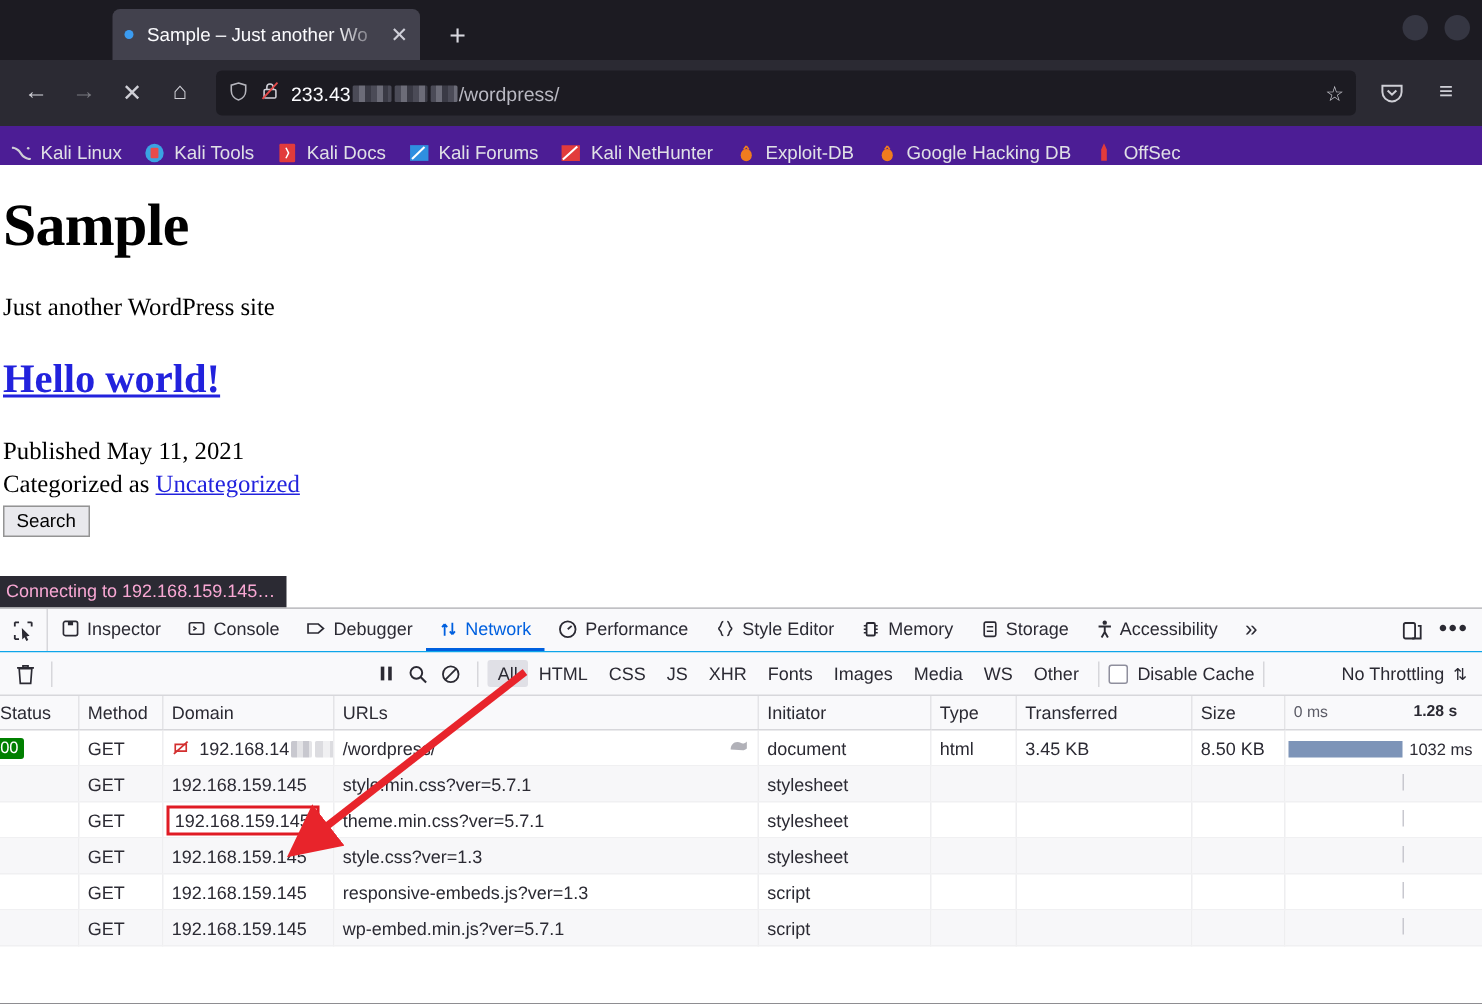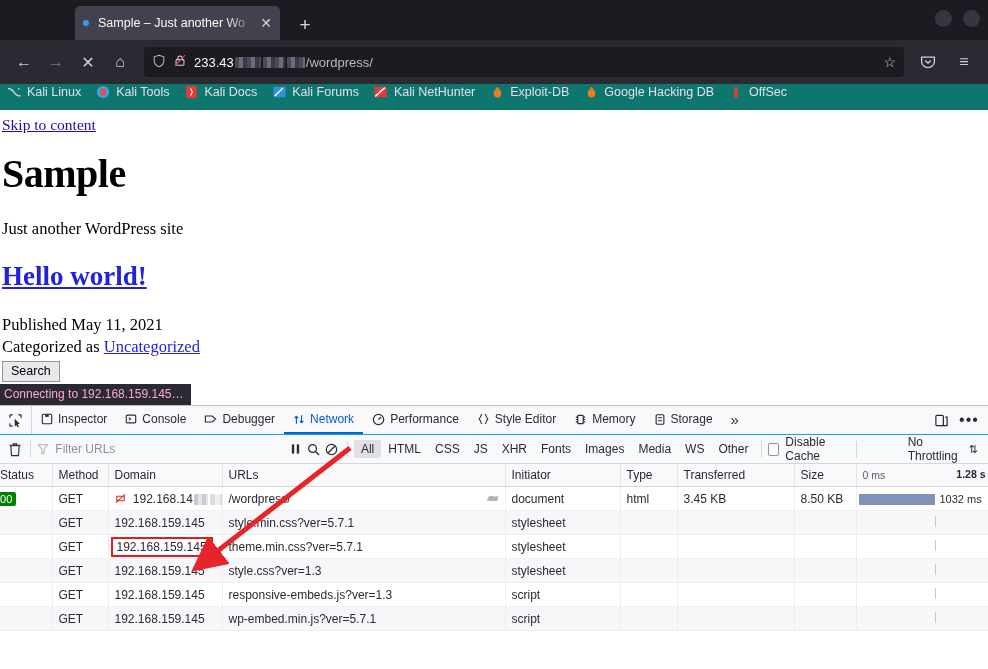--- a/index.html
+++ b/index.html
@@ -69,22 +69,22 @@
   .url-text .path { color: #b9b9c2; }
   .redact {
     display: inline-block; height: 11px; margin: 0 1px;
     background: repeating-linear-gradient(90deg,#4b4b57 0 4px,#6c6c78 4px 8px,#3a3a45 8px 12px);
     vertical-align: middle; border-radius: 1px;
   }
   .star { color: #cfcfd6; font-size: 14px; }
   .navright { display: flex; align-items: center; gap: 4px; }
 
   .bookmarks {
-    height: 26px; background: #0f766e;
-    display: flex; align-items: flex-start; padding: 0 6px;
+    height: 26px; background: #4c1d95;
+    display: flex; align-items: flex-end; padding: 0 6px;
     color: #e0e0e6; font-size: 12.5px;
   }
   .bm { display: flex; align-items: center; margin-right: 14px; white-space: nowrap; }
   .bm .ic { width: 16px; height: 16px; margin-right: 5px; display:flex; align-items:center; justify-content:center; font-size: 11px; }
 
   
   .content {
     position: relative;
     height: 295px; background: #ffffff;
     font-family: "Liberation Serif", serif;
@@ -308,21 +308,20 @@
       <span class="ic">
         <svg width="10" height="15" viewBox="0 0 10 16">
             <path d="M5 0.5 7 5v8H3V5z" fill="#e23b3b"></path>
           </svg>
       </span>
       <span>OffSec</span>
     </div>
   </div>
 
   <div class="content">
-    <a class="skip" href="#">Skip to content</a>
     <div class="site-title">Sample</div>
     <div class="tagline">Just another WordPress site</div>
     <div class="post-title">
       <a href="#">Hello world!</a>
     </div>
     <div class="post-meta">
       <div>Published May 11, 2021</div>
       <div><span>Categorized as </span><a href="#">Uncategorized</a></div>
     </div>
     <div class="searchrow">
@@ -413,20 +412,29 @@
       <div class="dt-tab">
         <span class="gl">
           <svg width="12" height="13" viewBox="0 0 14 14">
               <rect x="2.5" y="1.5" width="9" height="11" rx="1.2" fill="none" stroke="#2b2a33" stroke-width="1.3"></rect>
               <path d="M4.5 5h5M4.5 8.5h5" stroke="#2b2a33" stroke-width="1.2"></path>
             </svg>
         </span>
         <span>Storage</span>
       </div>
 
+      <div class="dt-tab">
+        <span class="gl">
+          <svg width="11" height="13" viewBox="0 0 12 14">
+              <circle cx="6" cy="2.2" r="1.6" fill="#2b2a33"></circle>
+              <path d="M1.5 5h9M6 5v4M6 9l-2.3 4M6 9l2.3 4" stroke="#2b2a33" stroke-width="1.4" fill="none"></path>
+            </svg>
+        </span>
+        <span>Accessibility</span>
+      </div>
 
       <div class="dt-tab" style="font-size:15px;">»</div>
 
       <div class="dt-tabs-right">
         <div class="dt-iconbtn">
           <svg width="15" height="15" viewBox="0 0 16 16">
               <rect x="2" y="2.5" width="8" height="11" rx="1.2" fill="none" stroke="#2b2a33" stroke-width="1.3"></rect>
               <path d="M12 4.5h2v9h-6" fill="none" stroke="#2b2a33" stroke-width="1.3"></path>
             </svg>
         </div>
@@ -435,26 +443,20 @@
     </div>
 
     <div class="dt-toolbar2">
       <div class="dt-iconbtn" style="width:22px;">
         <svg width="14" height="15" viewBox="0 0 14 16">
             <path d="M2.5 4h9l-.8 10.5H3.3z" fill="none" stroke="#2b2a33" stroke-width="1.2"></path>
             <path d="M1 3.5h12M5.2 3.5V2h3.6v1.5" fill="none" stroke="#2b2a33" stroke-width="1.2"></path>
           </svg>
       </div>
       <div class="sep"></div>
-      <div class="filterbox">
-        <svg width="12" height="12" viewBox="0 0 14 14">
-            <path d="M1.5 2h11l-4.2 5v4.5l-2.6 1.3V7z" fill="none" stroke="#b1b1b8" stroke-width="1.2"></path>
-          </svg>
-        <span>Filter URLs</span>
-      </div>
       <div style="flex:1 1 auto"></div>
       <div class="dt-iconbtn" style="width:20px;">
         <svg width="11" height="12" viewBox="0 0 12 13">
             <rect x="2" y="1.5" width="2.6" height="10" fill="#2b2a33"></rect>
             <rect x="7.4" y="1.5" width="2.6" height="10" fill="#2b2a33"></rect>
           </svg>
       </div>
       <div class="dt-iconbtn" style="width:22px;">
         <svg width="13" height="13" viewBox="0 0 14 14">
             <circle cx="6" cy="6" r="4.2" fill="none" stroke="#2b2a33" stroke-width="1.4"></circle>
@@ -508,21 +510,21 @@
             <th style="padding-left:0">Status</th>
             <th>Method</th>
             <th>Domain</th>
             <th>URLs</th>
             <th>Initiator</th>
             <th>Type</th>
             <th>Transferred</th>
             <th>Size</th>
             <th style="padding:0;position:relative;">
               <span class="wf-head" style="position:absolute;left:6px;top:5px;">0 ms</span>
-              <span class="wf-head" style="position:absolute;right:2px;top:4px;font-weight:bold;color:#2b2a33;">1.28 s</span>
+              <span class="wf-head" style="position:absolute;right:16px;top:4px;font-weight:bold;color:#2b2a33;">1.28 s</span>
             </th>
           </tr>
         </thead>
         <tbody>
 
           <tr class="even">
             <td style="padding-left:0"><span class="badge200">200</span></td>
             <td>GET</td>
             <td>
               <span class="blockicon">

